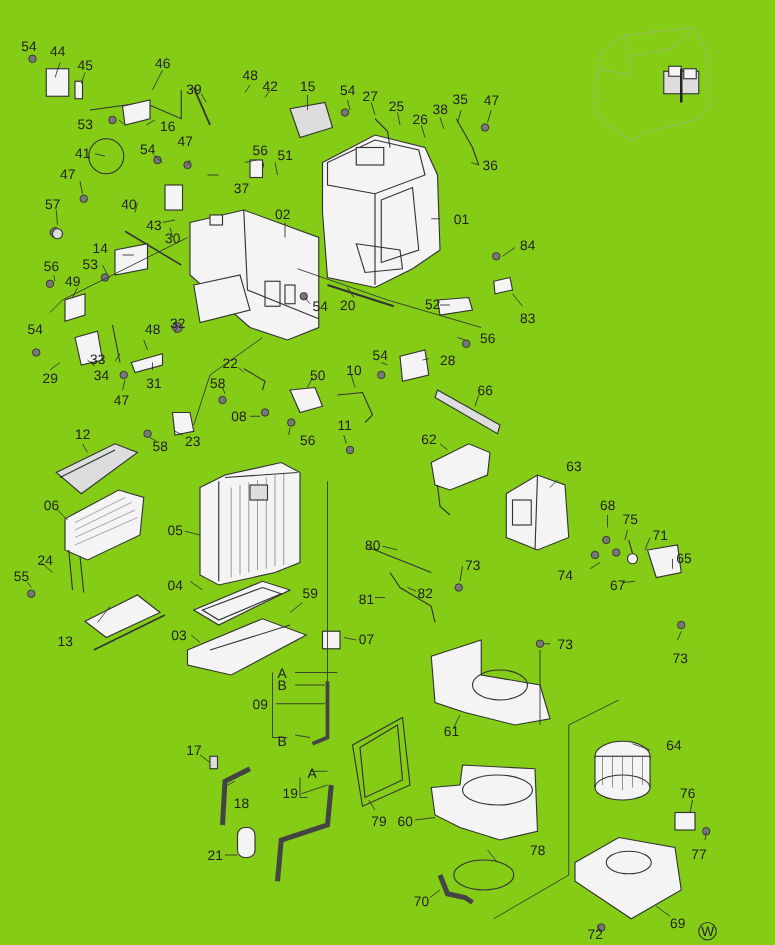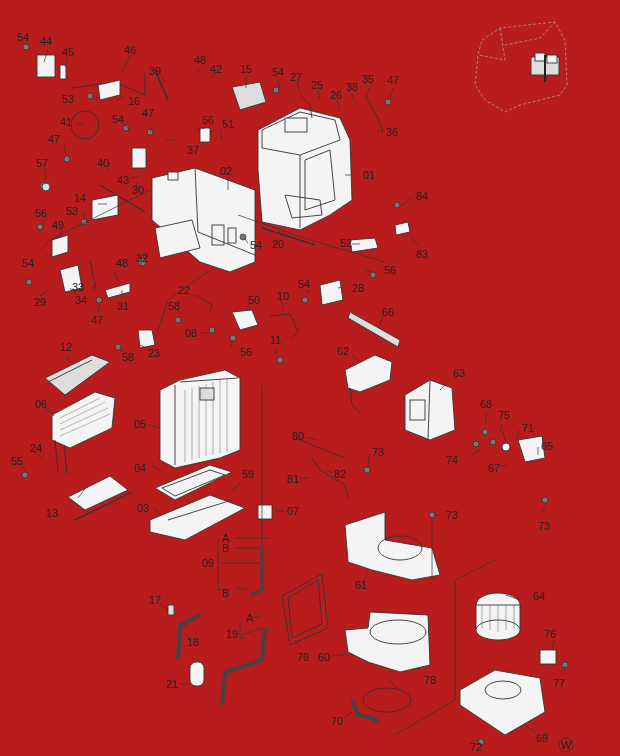--- a/index.html
+++ b/index.html
@@ -1,16 +1,16 @@
 <!DOCTYPE html>
 <html><head>
 <meta charset="utf-8">
 <style>
   html,body{margin:0;padding:0;background:#fff;}
-  #stage{position:relative;width:620px;height:756px;background:#b91c1c;overflow:hidden;font-family:"Liberation Sans",sans-serif;text-align:center;}
+  #stage{position:relative;width:620px;height:756px;background:#84cc16;overflow:hidden;font-family:"Liberation Sans",sans-serif;text-align:center;}
   svg#diagram{position:absolute;left:0;top:0;width:620px;height:756px;}
   .lbl{font-family:"Liberation Sans",sans-serif;font-size:11px;fill:#222;}
   .part{fill:none;stroke:#333;stroke-width:0.9;}
   .partf{fill:#f4f4f4;stroke:#333;stroke-width:0.9;}
   .partd{fill:#ddd;stroke:#333;stroke-width:0.9;}
   .lead{fill:none;stroke:#333;stroke-width:0.7;}
   .ghost{fill:none;stroke:#aaa;stroke-width:0.7;stroke-dasharray:3 2;}
   .screw{fill:#777;stroke:#222;stroke-width:0.6;}
 </style>
 </head>

